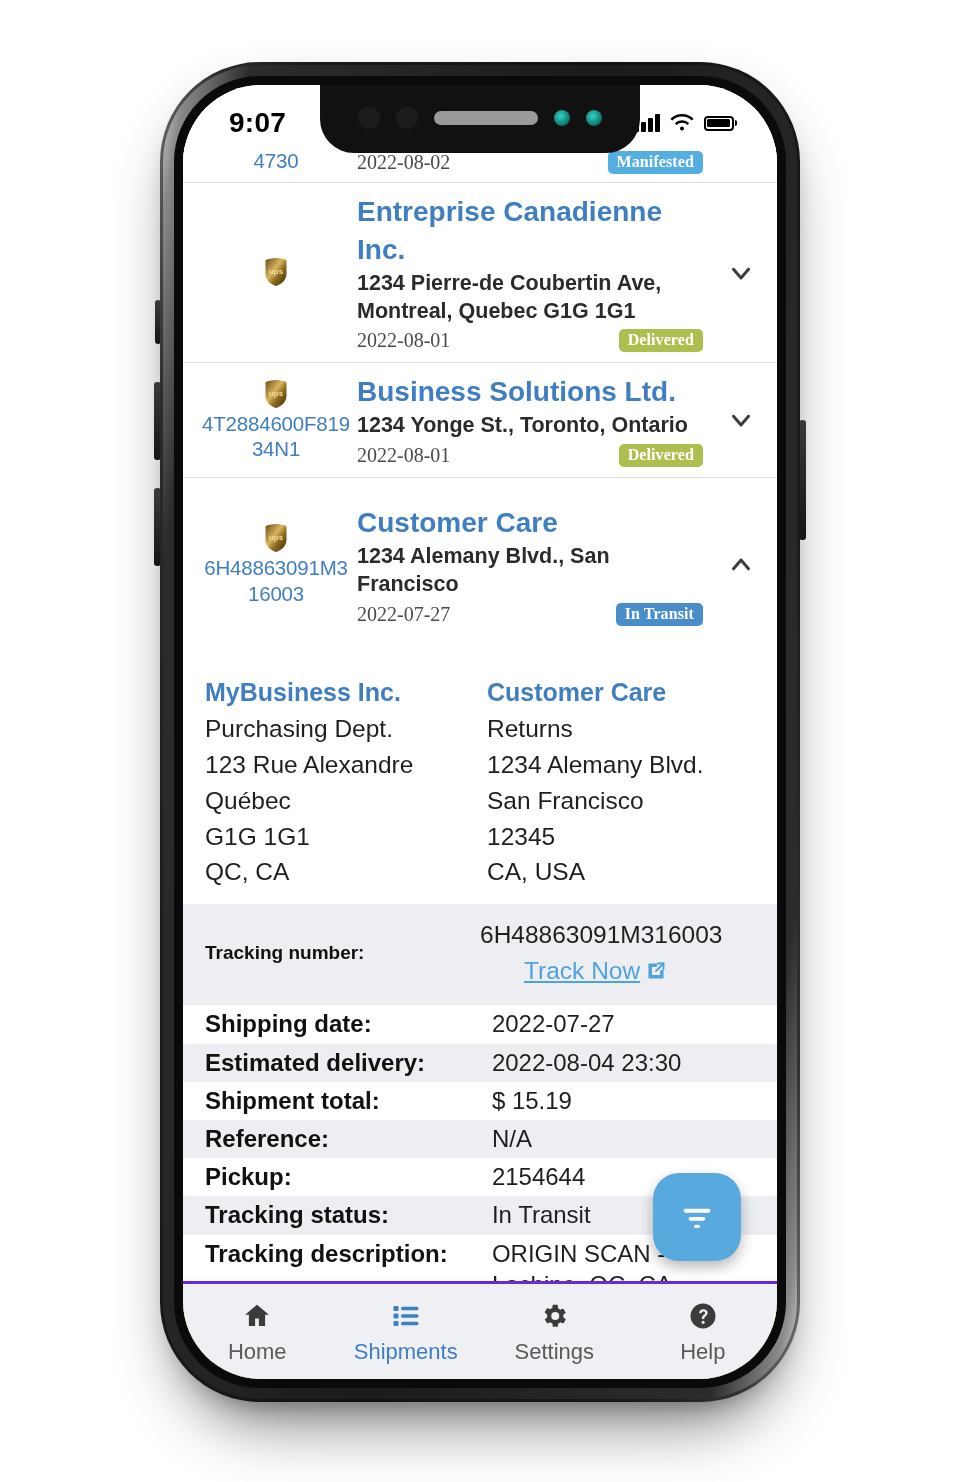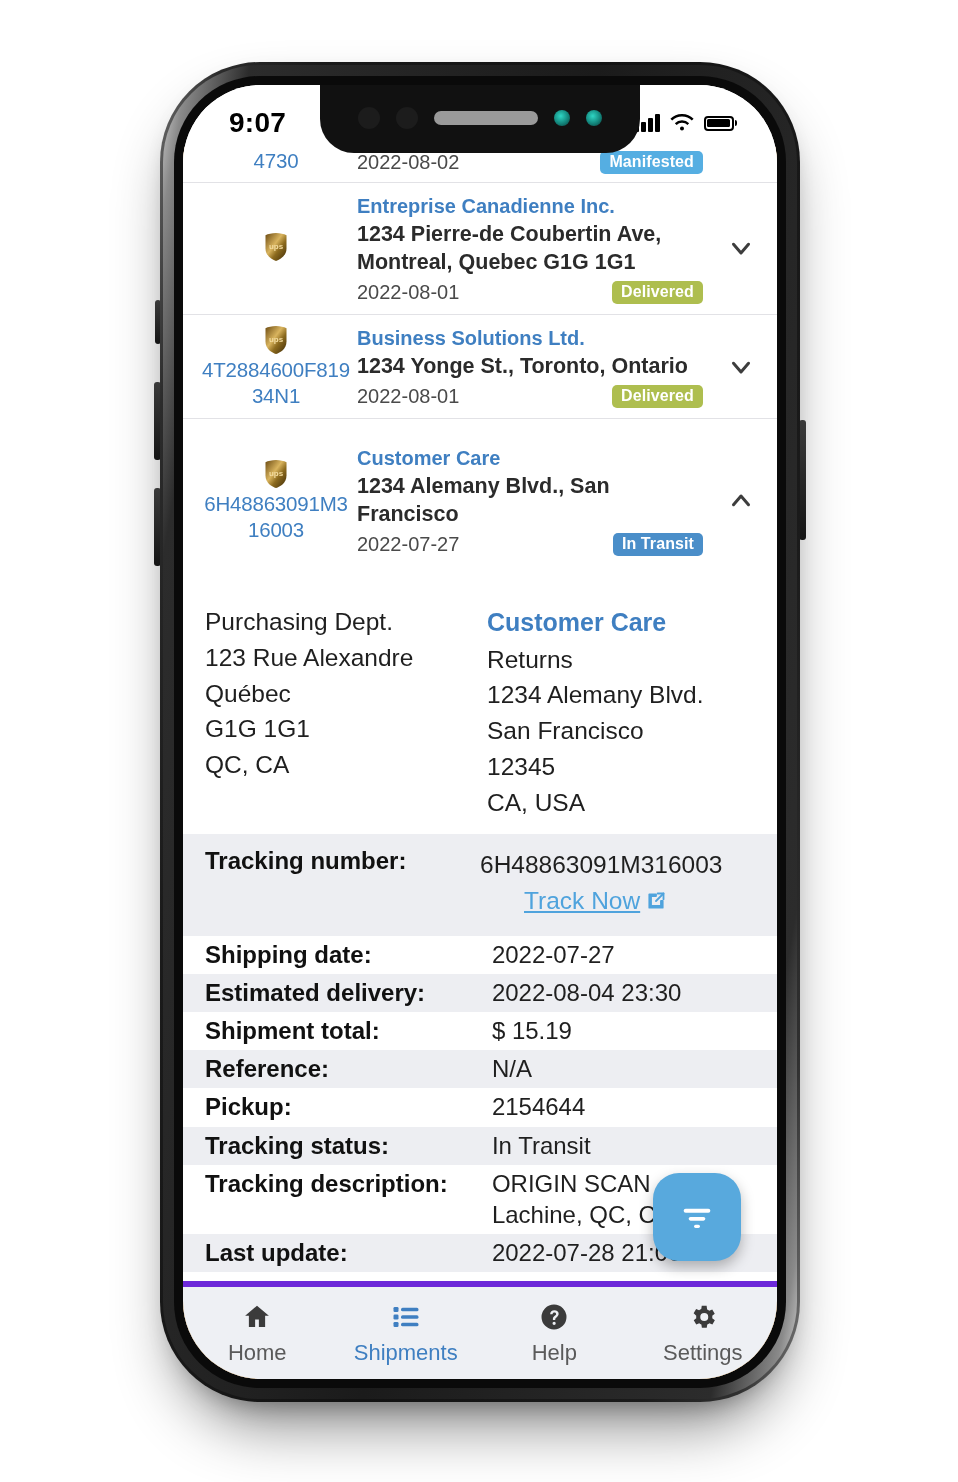--- a/index.html
+++ b/index.html
@@ -90,42 +90,42 @@
   .trk-col{ text-align:center; }
   .ups{
     width:26px;height:30px;margin:0 auto 2px;
     display:block;
   }
   .trk{
     font-size:20.5px; color:#3f7fc1; font-weight:400; line-height:1.25;
     word-break:break-all; letter-spacing:-.2px;
   }
   .mid{ min-width:0; }
-  .co{ font-size:20px;color:#3f7fc1; font-weight:600; line-height:1.35; margin-bottom:1px;}
+  .co{ font-size:28px;color:#3f7fc1; font-weight:600; line-height:1.35; margin-bottom:1px;}
   .addr{ font-size:21.5px;color:#2b2b2b; font-weight:700; line-height:1.3; }
-  .metarow{ display:flex; align-items:flex-end; justify-content:space-between; margin-top:4px; padding-right:6px;}
+  .metarow{ display:flex; align-items:flex-end; justify-content:space-between; margin-top:4px; padding-right:6px;font-family:Liberation Serif, serif;}
   .date{ font-size:20px;color:#4a4a4a; }
   .badge{
     display:inline-block; padding:2px 9px 3px; border-radius:5px;
     font-size:16px; font-weight:700; color:#fff; letter-spacing:.1px;
   }
   .b-manifested{ background:#55aee2; }
   .b-delivered{ background:#aebe4f; }
   .b-intransit{ background:#4a8ec9; }
   .chev{ display:flex; align-items:center; justify-content:center; color:#3d3d3d; }
   .chev svg{ width:30px;height:30px; }
 
   
   .detail{ background:#fff; padding:0 0 6px; border-bottom:1px solid #e2e2e6; }
   .addr2{ display:grid; grid-template-columns:1fr 1fr; gap:0 14px; padding:18px 22px 14px 22px; }
   .addr2 .name{ font-size:25px;color:#3f7fc1;font-weight:700;line-height:1.5;}
   .addr2 .ln{ font-size:24.5px;color:#1f1f1f;line-height:1.46;}
 
   .trkbox{ background:#edeef2; padding:13px 22px 16px; display:grid; grid-template-columns:1fr 1fr;}
-  .trkbox .lbl{ font-size:24px;font-weight:700;color:#111; }
+  .trkbox .lbl{ font-size:19px;font-weight:700;color:#111;margin-top:25px; }
   .trkbox .val{ text-align:left; }
   .trkbox .num{ font-size:24.5px;color:#1f1f1f; line-height:1.45; white-space:nowrap;}
   .tracknow{ font-size:24.5px;color:#4fa3dd; display:inline-flex; align-items:center; gap:6px; line-height:1.5;margin-left:44px;}
   .tracknow svg{ width:20px;height:20px; }
 
   table.kv{ width:100%; border-collapse:collapse; }
   table.kv td{ font-size:24px; padding:3px 0 4px; vertical-align:top; line-height:1.3;}
   table.kv td.k{ font-weight:700;color:#111; width:52%; padding-left:22px; }
   table.kv td.v{ color:#1f1f1f; padding-right:18px; }
   table.kv tr:nth-child(even){ background:#edeef2; }
@@ -135,21 +135,21 @@
     position:absolute; right:36px; bottom:118px; width:88px;height:88px;
     border-radius:26px; background:#58a9dd; z-index:30;
     display:flex;align-items:center;justify-content:center;
     box-shadow:0 6px 14px rgba(0,0,0,.28);
   }
   .fab svg{ width:40px;height:40px; }
 
   
   .tabbar{
     height:98px; background:#eef0f4; display:grid; grid-template-columns:repeat(4,1fr);
-    align-items:center; border-top:6px solid #6d28d9;
+    align-items:center; border-top:3px solid #6d28d9;
   }
   .tab{ display:flex;flex-direction:column;align-items:center;gap:6px; }
   .tab .ic{ height:34px;display:flex;align-items:center;justify-content:center;color:#3b3b3b; }
   .tab .ic svg{ width:30px;height:30px; }
   .tab .tl{ font-size:22px;color:#5a5a5a; }
   .tab.active .ic{ color:#3f7fc1; }
   .tab.active .tl{ color:#3f7fc1; }
 </style>
 </head>
 <body>
@@ -288,20 +288,21 @@
               <svg viewBox="0 0 24 24" fill="none" stroke="currentColor" stroke-width="2.4" stroke-linecap="round" stroke-linejoin="round">
                       <polyline points="6 15 12 8 18 15"></polyline>
                     </svg>
             </div>
           </div>
 
           <div class="detail">
 
             <div class="addr2">
               <div>
+                <div class="name">MyBusiness Inc.</div>
                 <div class="ln">Purchasing Dept.</div>
                 <div class="ln">123 Rue Alexandre</div>
                 <div class="ln">Québec</div>
                 <div class="ln">G1G 1G1</div>
                 <div class="ln">QC, CA</div>
               </div>
               <div>
                 <div class="name">Customer Care</div>
                 <div class="ln">Returns</div>
                 <div class="ln">1234 Alemany Blvd.</div>
@@ -396,32 +397,32 @@
                       <rect x="8" y="10.6" width="14" height="2.8" rx="1.3"></rect>
                 <rect x="2" y="16" width="4" height="4" rx="1"></rect>
                       <rect x="8" y="16.6" width="14" height="2.8" rx="1.3"></rect>
               </svg>
             </span>
             <span class="tl">Shipments</span>
           </div>
           <div class="tab">
             <span class="ic">
               <svg viewBox="0 0 24 24" fill="currentColor">
-                <path d="M12 2a10 10 0 100 20 10 10 0 000-20zm.1 16.3a1.3 1.3 0 110-2.6 1.3 1.3 0 010 2.6zm1.9-6c-.8.6-1 .9-1 1.6v.4h-1.9v-.6c0-1.3.5-2 1.5-2.7.8-.6 1.1-.9 1.1-1.5 0-.7-.5-1.2-1.4-1.2-.8 0-1.4.5-1.5 1.4H8.9c.1-1.9 1.4-3.1 3.4-3.1 2 0 3.4 1.1 3.4 2.8 0 1.1-.5 1.8-1.7 2.9z"></path>
+                <path d="M19.4 13a7.6 7.6 0 000-2l2-1.6-2-3.4-2.4 1a7.4 7.4 0 00-1.7-1L14.9 3h-3.9l-.4 2.6c-.6.2-1.2.6-1.7 1l-2.4-1-2 3.4L6.6 11a7.6 7.6 0 000 2l-2 1.6 2 3.4 2.4-1c.5.4 1.1.8 1.7 1l.4 2.6h3.9l.4-2.6c.6-.2 1.2-.6 1.7-1l2.4 1 2-3.4zM13 15.2a3.2 3.2 0 110-6.4 3.2 3.2 0 010 6.4z"></path>
               </svg>
             </span>
-            <span class="tl">Help</span>
+            <span class="tl">Settings</span>
           </div>
           <div class="tab">
             <span class="ic">
               <svg viewBox="0 0 24 24" fill="currentColor">
-                <path d="M19.4 13a7.6 7.6 0 000-2l2-1.6-2-3.4-2.4 1a7.4 7.4 0 00-1.7-1L14.9 3h-3.9l-.4 2.6c-.6.2-1.2.6-1.7 1l-2.4-1-2 3.4L6.6 11a7.6 7.6 0 000 2l-2 1.6 2 3.4 2.4-1c.5.4 1.1.8 1.7 1l.4 2.6h3.9l.4-2.6c.6-.2 1.2-.6 1.7-1l2.4 1 2-3.4zM13 15.2a3.2 3.2 0 110-6.4 3.2 3.2 0 010 6.4z"></path>
+                <path d="M12 2a10 10 0 100 20 10 10 0 000-20zm.1 16.3a1.3 1.3 0 110-2.6 1.3 1.3 0 010 2.6zm1.9-6c-.8.6-1 .9-1 1.6v.4h-1.9v-.6c0-1.3.5-2 1.5-2.7.8-.6 1.1-.9 1.1-1.5 0-.7-.5-1.2-1.4-1.2-.8 0-1.4.5-1.5 1.4H8.9c.1-1.9 1.4-3.1 3.4-3.1 2 0 3.4 1.1 3.4 2.8 0 1.1-.5 1.8-1.7 2.9z"></path>
               </svg>
             </span>
-            <span class="tl">Settings</span>
+            <span class="tl">Help</span>
           </div>
         </div>
 
       </div>
      </div>
     </div>
    </div>
   </div>
 </div>
 

